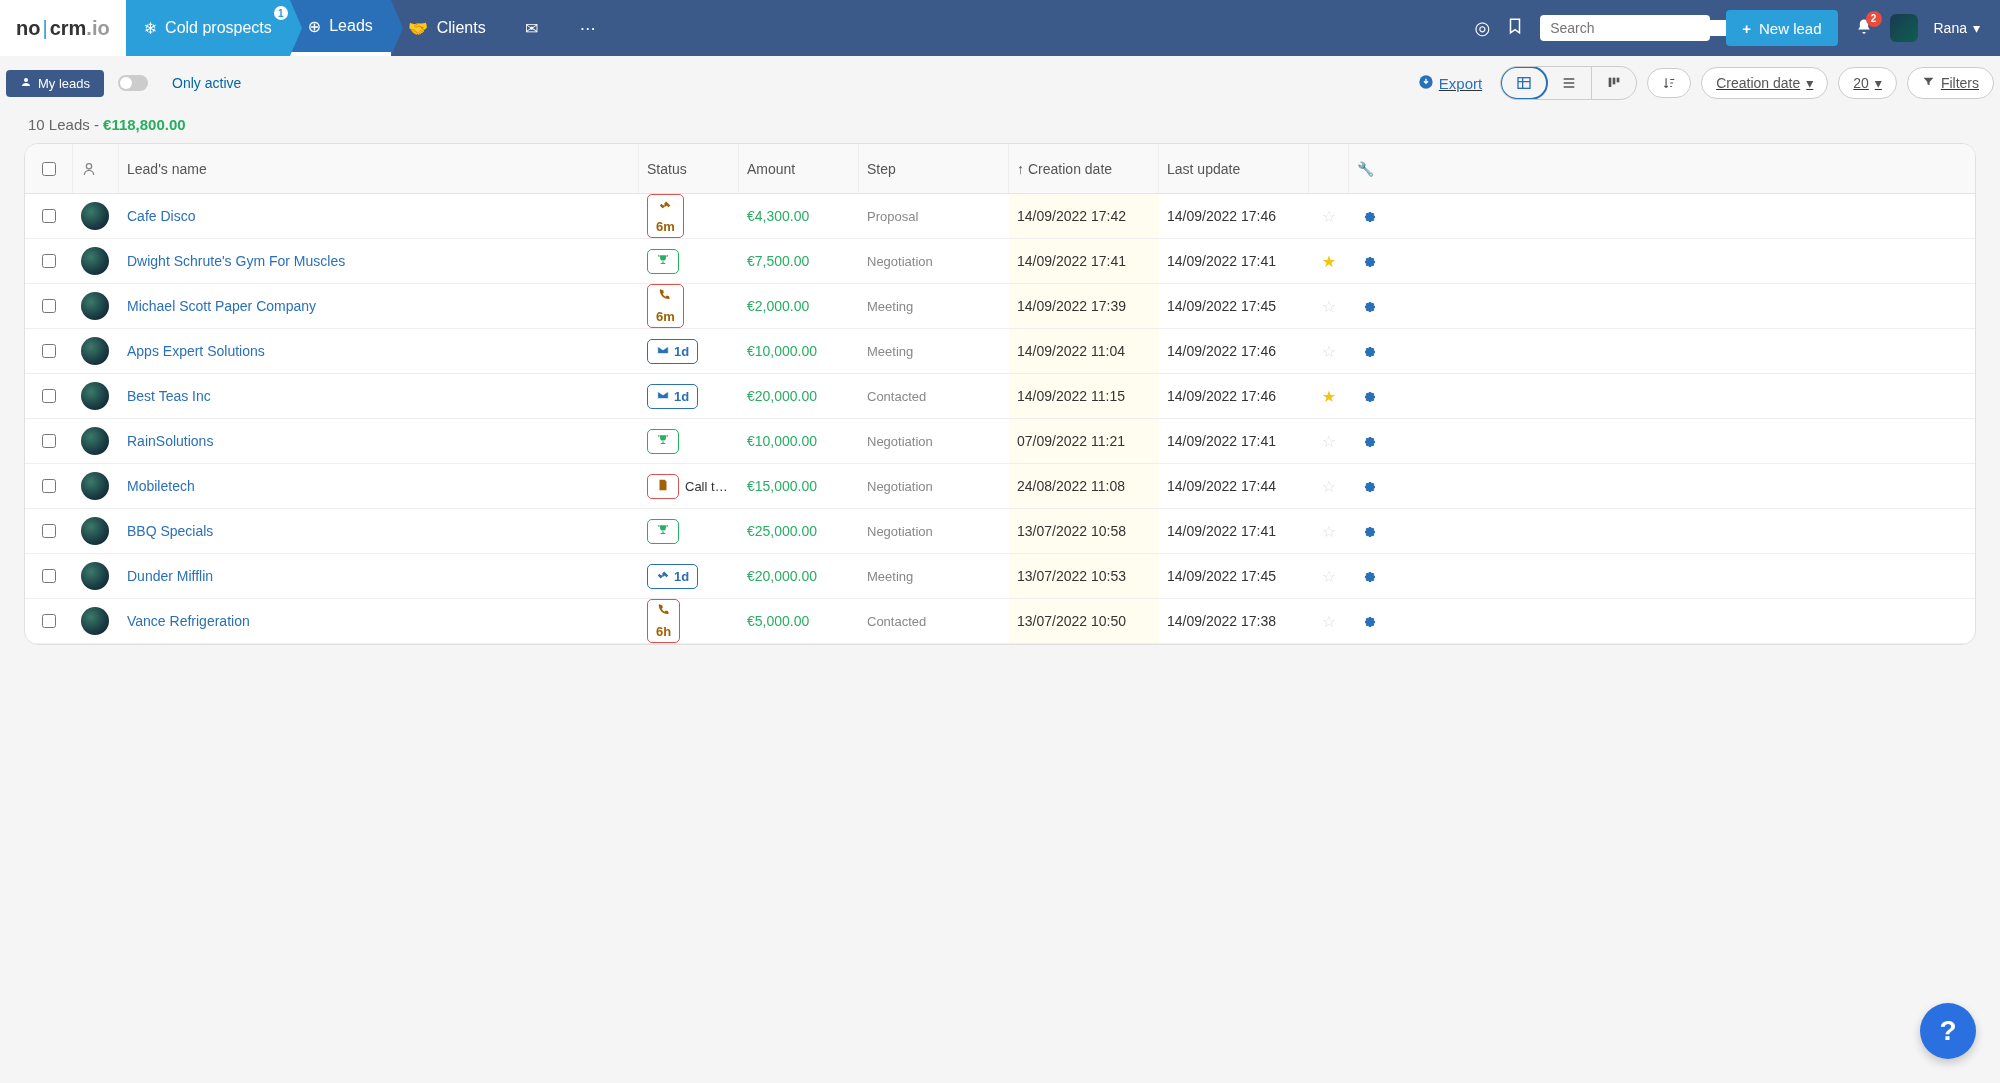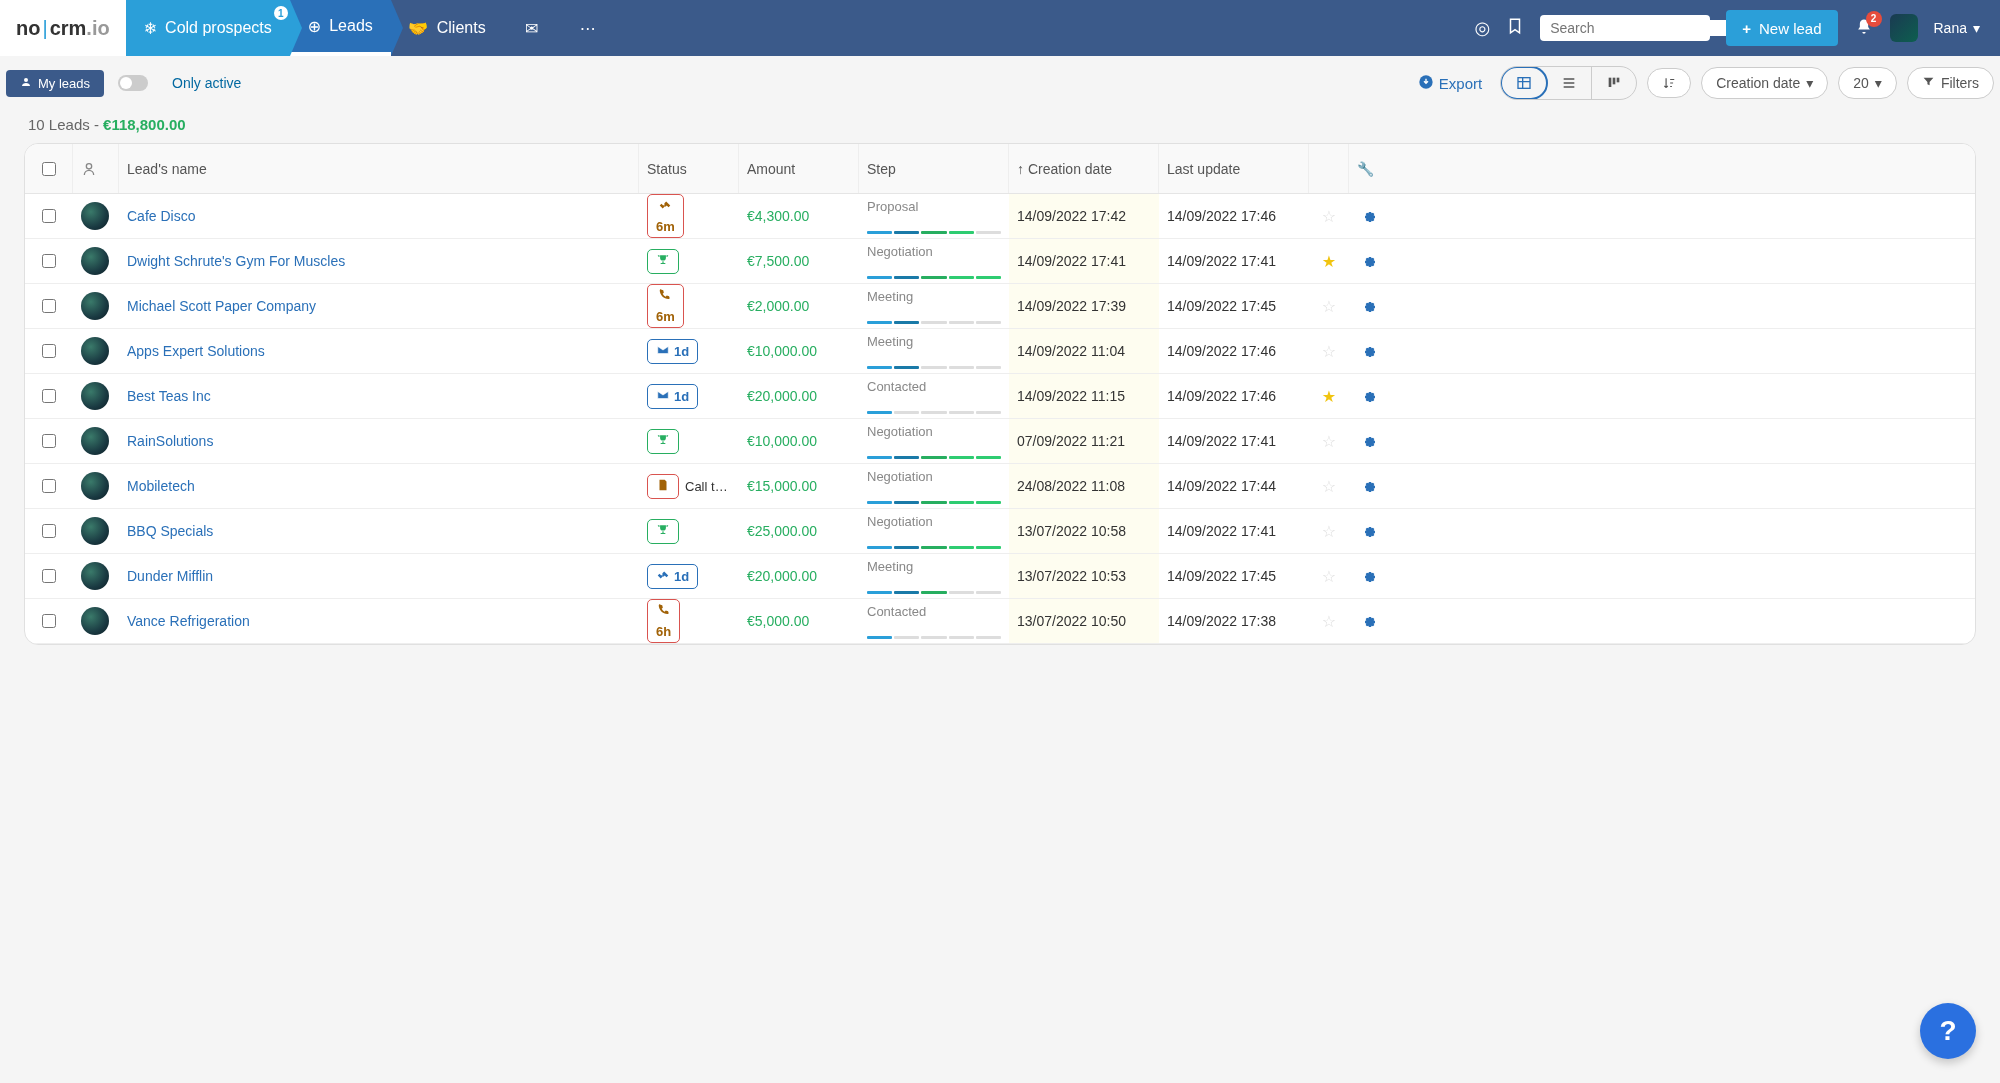--- a/index.html
+++ b/index.html
@@ -31,21 +31,21 @@
 .bell .nbadge { position: absolute; top: -6px; right: -8px; background: #e74c3c; color: #fff; font-size: 10px; width: 16px; height: 16px; border-radius: 50%; display: flex; align-items: center; justify-content: center; font-weight: bold; }
 .avatar-sm { width: 28px; height: 28px; border-radius: 6px; background: linear-gradient(135deg,#1a3a52,#0d5f4f); }
 .user { display: flex; align-items: center; gap: 6px; cursor: pointer; }
 
 
 .subbar { display: flex; align-items: center; padding: 10px 6px; gap: 14px; background: #f5f5f5; }
 .my-leads-btn { background: #3b5a8a; color: #fff; border: none; border-radius: 4px; padding: 6px 14px; font-size: 13px; display: flex; align-items: center; gap: 6px; cursor: pointer; }
 .toggle-wrap { display: flex; align-items: center; gap: 24px; color: #0369a1; font-size: 14px; }
 .toggle { width: 30px; height: 16px; background: #ccc; border-radius: 10px; position: relative; cursor: pointer; }
 .toggle::after { content: ''; position: absolute; width: 12px; height: 12px; background: #fff; border-radius: 50%; top: 2px; left: 2px; }
-.sub-right { margin-left: auto; display: flex; align-items: center; gap: 10px; }
+.sub-right { margin-left: auto; display: flex; align-items: center; gap: 10px; text-decoration: underline; }
 .export-link { color: #2a70b8; font-size: 15px; cursor: pointer; display: flex; align-items: center; gap: 5px; margin-right: 8px; }
 .view-group { display: flex; border: 1px solid #ccc; border-radius: 18px; overflow: hidden; }
 .view-btn { padding: 7px 14px; cursor: pointer; color: #555; border-right: 1px solid #ccc; display: flex; align-items: center; }
 .view-btn:last-child { border-right: none; }
 .view-btn.active { border: 2px solid #2a70b8; color: #2a70b8; border-radius: 18px; margin: -1px; }
 .pill-btn { border: 1px solid #ccc; border-radius: 18px; padding: 7px 14px; color: #555; font-size: 14px; cursor: pointer; display: flex; align-items: center; gap: 6px; background: #fff; }
 
 
 .count-row { padding: 6px 28px 10px; color: #666; font-size: 15px; }
 .count-row .amt { color: #27ae60; font-weight: 600; }
@@ -62,21 +62,21 @@
 .chk input { width: 14px; height: 14px; }
 .avatar { width: 28px; height: 28px; border-radius: 50%; background: radial-gradient(circle at 35% 35%, #3a7a6a 0%, #1a3a42 60%, #0a1a22 100%); }
 .lead-name { color: #2a70b8; cursor: pointer; }
 .status-badge { display: inline-flex; align-items: center; gap: 4px; border: 1.5px solid; border-radius: 5px; padding: 3px 8px; font-size: 13px; font-weight: 600; }
 .status-badge.red { border-color: #d9534f; color: #a16207; flex-direction: column; }
 .status-badge.green { border-color: #27ae60; color: #27ae60; }
 .status-badge.blue { border-color: #2a70b8; color: #2a70b8; }
 .status-cell { display: flex; align-items: center; gap: 6px; }
 .status-extra { color: #333; font-size: 13px; white-space: nowrap; overflow: hidden; text-overflow: ellipsis; max-width: 50px; }
 .amount { color: #27ae60; font-weight: 500; }
-.step-cell { display: flex; flex-direction: column; gap: 17px; }
+.step-cell { display: flex; flex-direction: row; gap: 17px; text-align: center; }
 .step-label { color: #888; font-size: 13px; }
 .step-bar { display: flex; gap: 2px; height: 3px; }
 .step-seg { flex: 1; background: #ddd; border-radius: 1px; }
 .step-seg.c1 { background: #2a9fd9; }
 .step-seg.c2 { background: #1a7aa8; }
 .step-seg.c3 { background: #27ae60; }
 .step-seg.c4 { background: #2ecc71; }
 .date-cell { background: #fefdf0; height: 100%; display: flex; align-items: center; }
 .star { color: #ddd; cursor: pointer; font-size: 16px; display: flex; justify-content: center; }
 .star.on { color: #f1c40f; }

